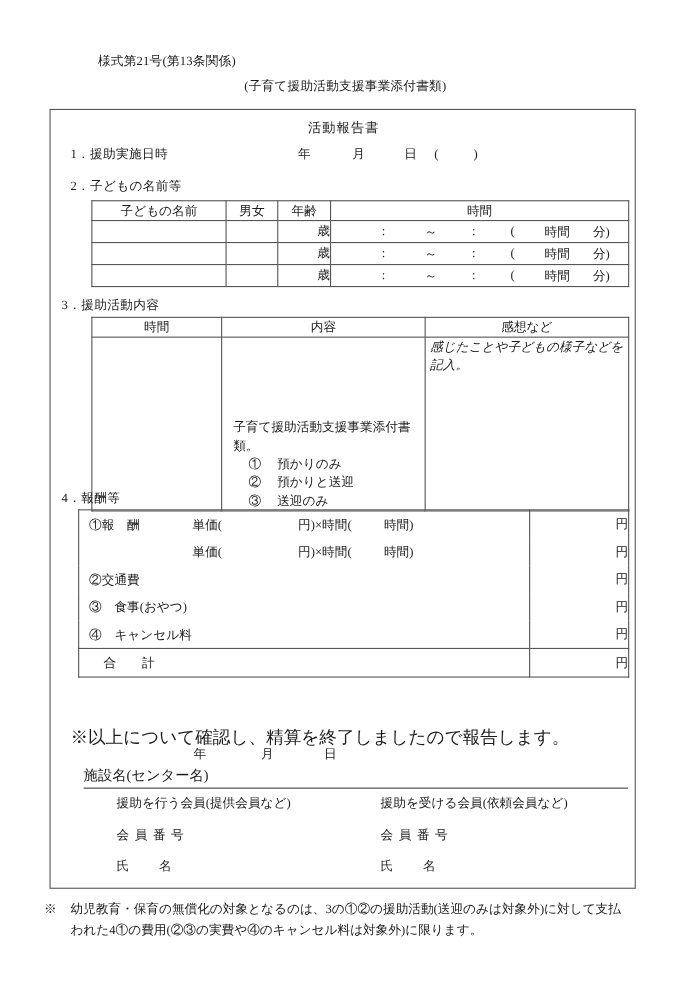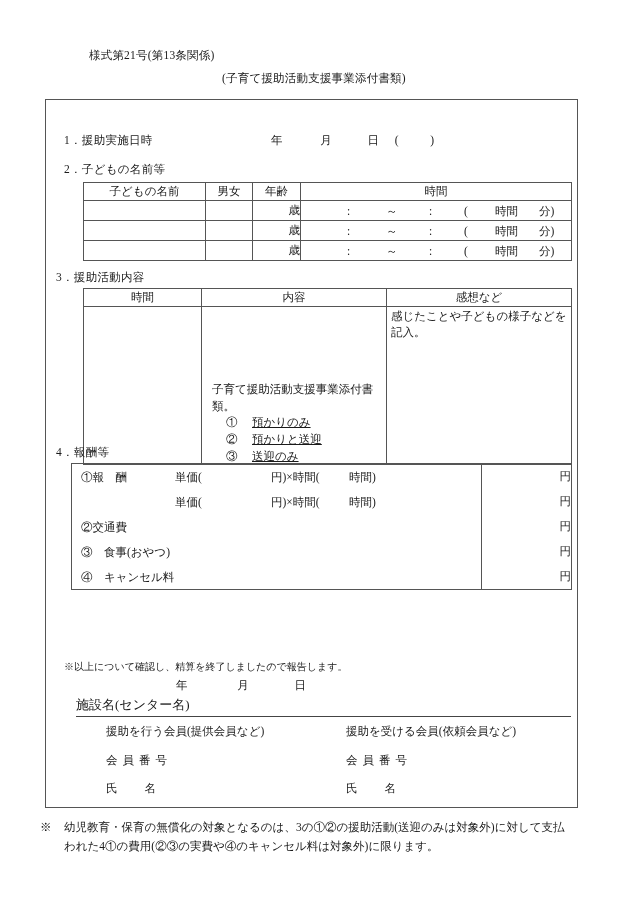--- a/index.html
+++ b/index.html
@@ -136,27 +136,28 @@
   }
   #tbl-activity th { height: 17px; }
   .a-time    { width: 118px; }
   .a-content { width: 185px; }
   .a-impr    { width: 185px; }
   #tbl-activity td.body { height: 138px; vertical-align: top; }
   .impr-text {
     padding: 2px 3px 0 4px;
     line-height: 1.38;
     text-align: left;
+    font-style: italic;
   }
   .choice-wrap {
     padding: 0 0 0 10px;
     line-height: 1.45;
   }
   .choice-lead { padding-top: 74px; }
-  .choice-item { padding-left: 14px; text-decoration: underline; }
+  .choice-item { padding-left: 14px; }
   .choice-item .num { display: inline-block; width: 26px; }
 
   
   #tbl-fee {
     left: 25px;
     top: 363px;
     width: 500px;
   }
   #tbl-fee td { height: 25px; }
   .f-desc { width: 410px; }
@@ -177,21 +178,21 @@
   .fl-unit  { left: 103px; }
   .fl-yenx  { left: 199px; }
   .fl-hour  { left: 277px; }
   .fl-total { left: 22px; letter-spacing: 6px; }
 
   
   .confirm-note {
     position: absolute;
     left: 18px;
     top: 560px;
-    font-size: 10px;
+    font-size: 16px;
     white-space: nowrap;
   }
   .confirm-date {
     position: absolute;
     left: 130px;
     top: 578px;
     font-size: 11.5px;
     white-space: nowrap;
   }
   .confirm-date span { display: inline-block; }
@@ -232,20 +233,21 @@
 </head>
 <body>
 
 <div class="page">
 
   <div class="hdr-form-no">様式第21号(第13条関係)</div>
   <div class="hdr-sub">(子育て援助活動支援事業添付書類)</div>
 
   <div class="main-box">
 
+    <div class="doc-title">活動報告書</div>
 
     <div class="sec-label" style="left:18px; top:33px;">1．援助実施日時</div>
     <div class="s1-fields">
       <span>年</span>
       <span class="gap-y"></span>
       <span>月</span>
       <span class="gap-m"></span>
       <span>日</span>
       <span class="gap-d"></span>
       <span>(</span>
@@ -404,20 +406,28 @@
           <td class="f-yen f-noline-t f-noline-b">円</td>
         </tr>
         <tr>
           <td class="f-noline-t">
             <div class="fee-line">
               <span class="fl-label">④　キャンセル料</span>
             </div>
           </td>
           <td class="f-yen f-noline-t">円</td>
         </tr>
+        <tr>
+          <td>
+            <div class="fee-line">
+              <span class="fl-total">合　計</span>
+            </div>
+          </td>
+          <td class="f-yen">円</td>
+        </tr>
       </tbody>
     </table>
 
     <div class="confirm-note">※以上について確認し、精算を終了しましたので報告します。</div>
 
     <div class="confirm-date">
       <span>年</span>
       <span style="width:44px;"></span>
       <span>月</span>
       <span style="width:40px;"></span>

